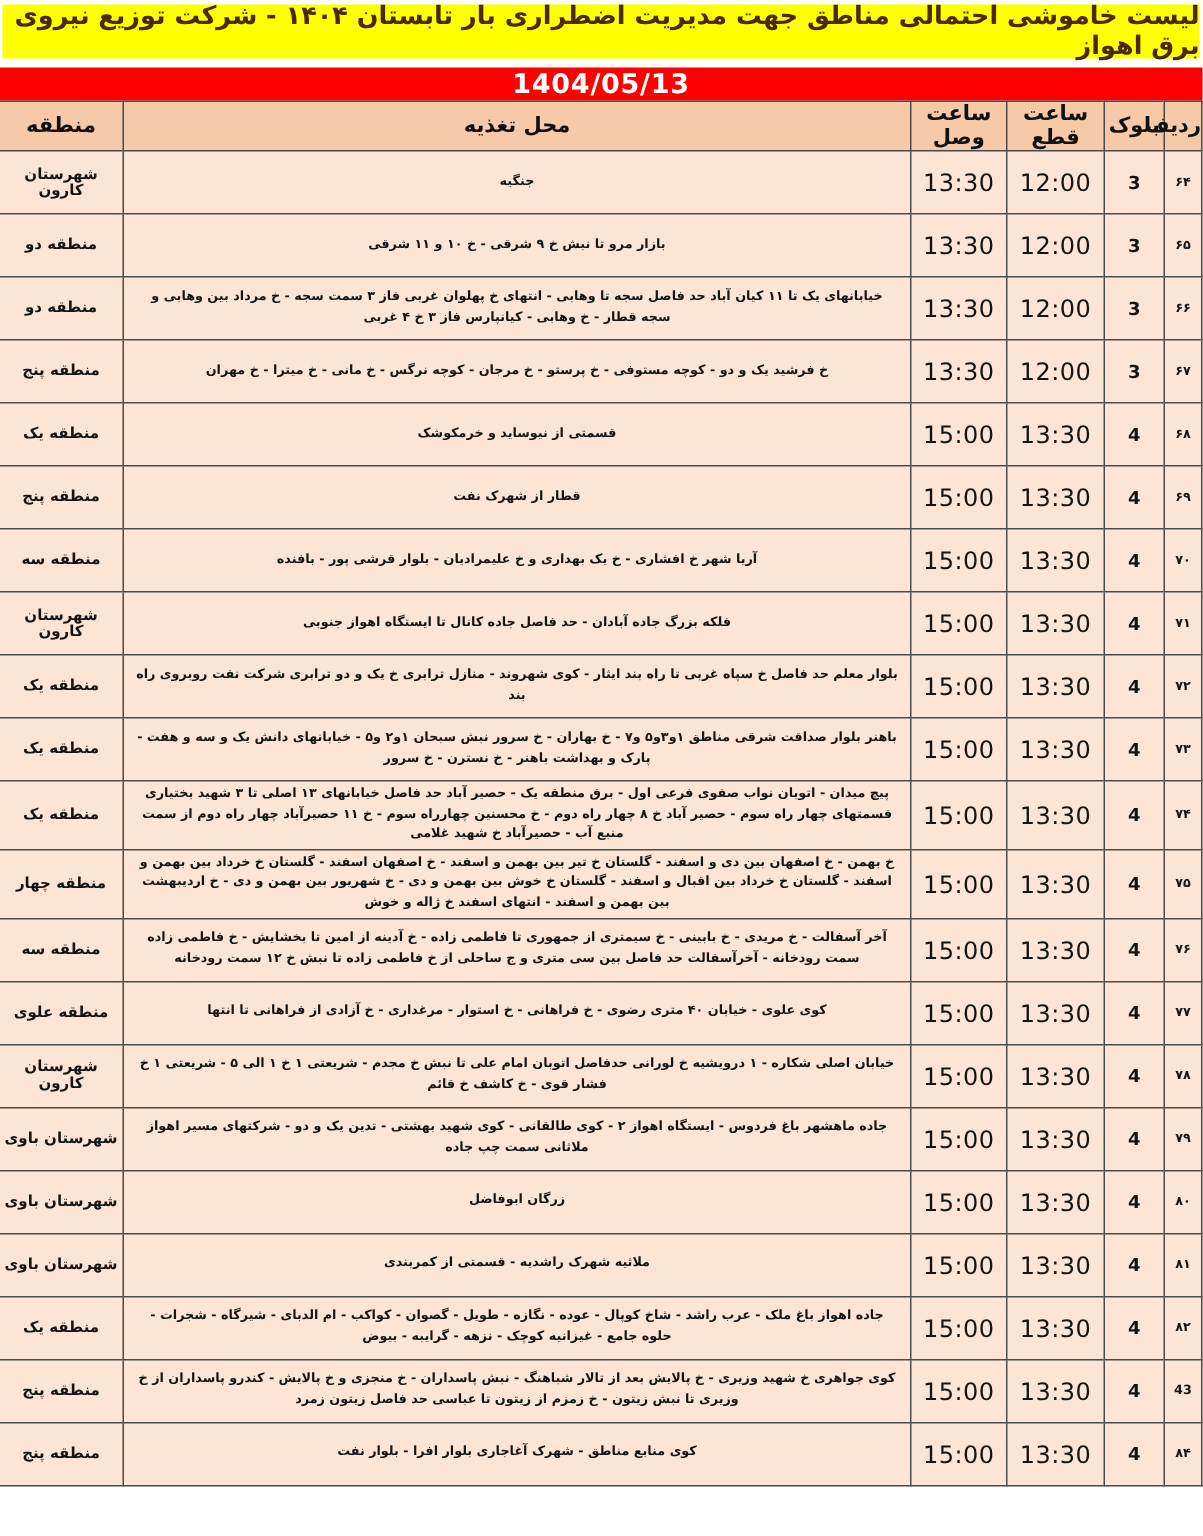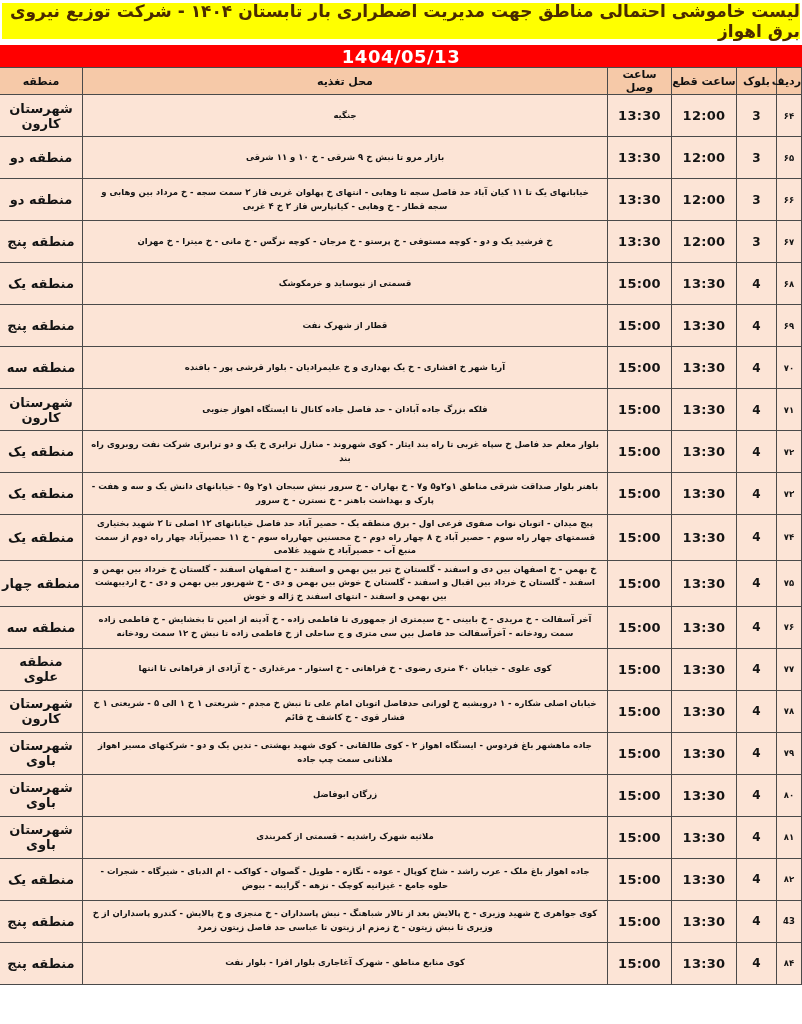--- a/index.html
+++ b/index.html
@@ -20,29 +20,29 @@
     font-weight: bold; font-size: 18px; letter-spacing: 0.5px;
     direction: ltr;
   }
   table.outage {
     width: 802px; border-collapse: collapse; table-layout: fixed;
     border: 1px solid #3a3a3a;
   }
   th, td { border: 1px solid #4a4a4a; }
   th {
     background: #f6c9a8; height: 24px;
-    font-size: 11px; font-weight: bold; color: #101010; text-align: center;
+    font-size: 14px; font-weight: bold; color: #101010; text-align: center;
   }
   td { background: #fce4d6; color: #141414; text-align: center; vertical-align: middle; }
   tr.r { height: 42px; }
   td.c-num    { font-size: 8.5px; font-weight: bold; margin-left: 19px; }
   td.c-block  { font-size: 12px;  font-weight: bold; }
-  td.c-time   { font-size: 13px;  font-weight: bold; letter-spacing: 0.3px; direction: ltr; }
+  td.c-time   { font-size: 16px;  font-weight: normal; letter-spacing: 0.3px; direction: ltr; }
   td.c-loc    { font-size: 8.5px; font-weight: bold; padding: 2px 8px; line-height: 1.6; }
-  td.c-region { font-size: 13px; font-weight: bold; }
+  td.c-region { font-size: 10px; font-weight: bold; }
 </style>
 </head>
 <body>
 
 <div class="page">
 
   <div class="title-bar">لیست خاموشی احتمالی مناطق جهت مدیریت اضطراری بار تابستان ۱۴۰۴ - شرکت توزیع نیروی برق اهواز</div>
 
   <div class="date-bar">1404/05/13</div>
 

